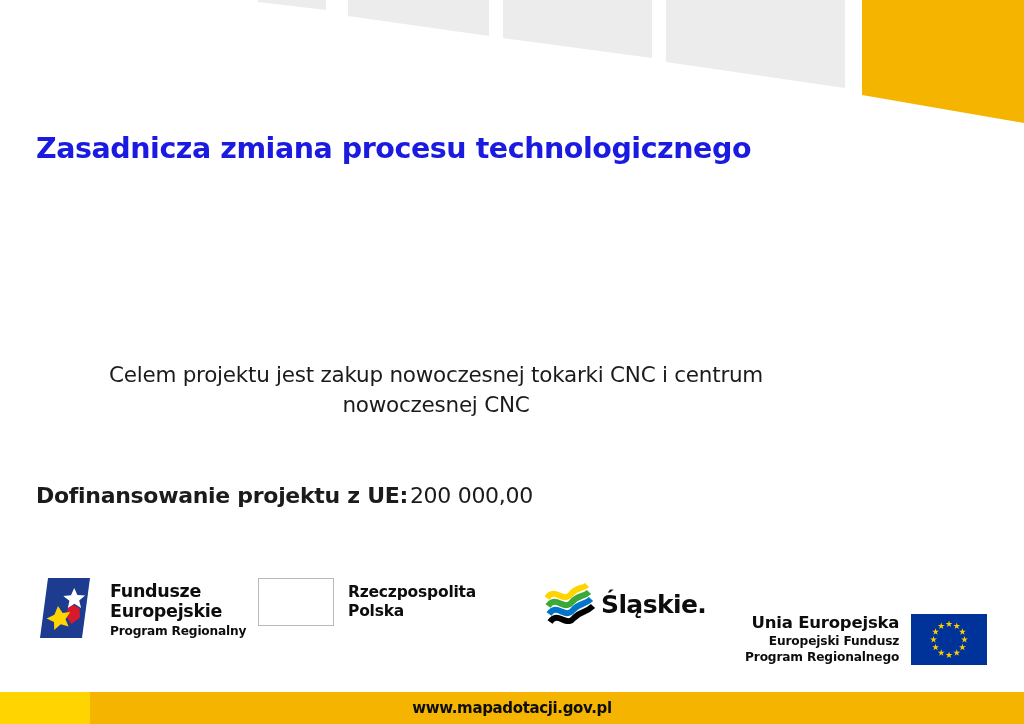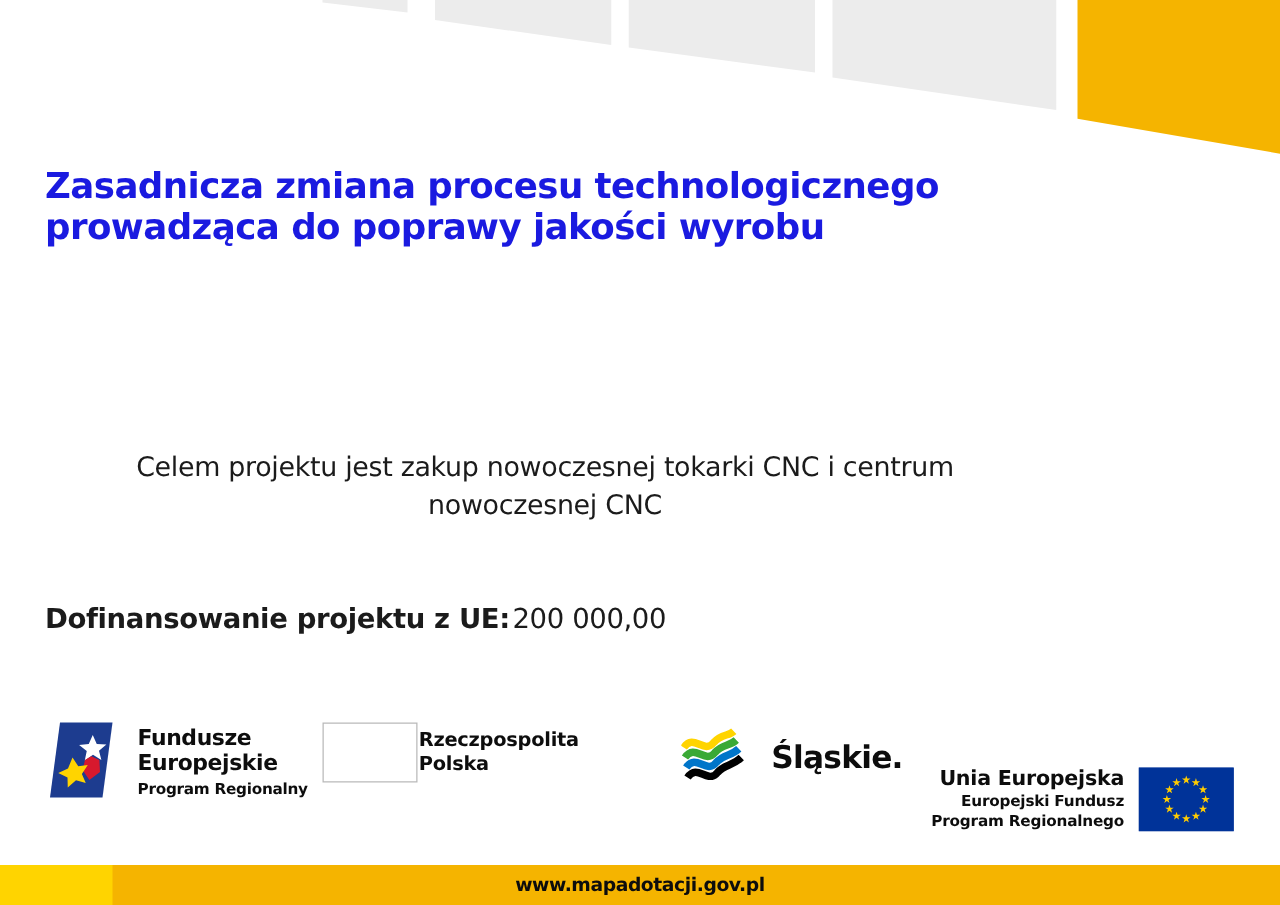--- a/index.html
+++ b/index.html
@@ -122,41 +122,41 @@
     font-family: "DejaVu Sans", "Liberation Sans", sans-serif;
     font-weight: bold;
     font-size: 12.2px;
     line-height: 17px;
     color: #0d0d0d;
     letter-spacing: -0.2px;
     margin-top: 2px;
   }
 
   
-  .rp-text { margin-left: 1px; }
+  .rp-text { margin-left: 14px; }
   .rp-l1, .rp-l2 {
     font-family: "DejaVu Sans", "Liberation Sans", sans-serif;
     font-weight: bold;
     font-size: 15.5px;
     line-height: 19px;
     color: #0d0d0d;
     letter-spacing: -0.2px;
   }
   .flag-pl {
     width: 76px;
     height: 48px;
     border: 1px solid #b9b9b9;
     box-sizing: border-box;
     overflow: hidden;
   }
   .flag-pl-white { height: 50%; background: #ffffff; }
   .flag-pl-red   { height: 50%; background: #bd1f2d; }
 
   
-  .sl-text { margin-left: 16px; }
+  .sl-text { margin-left: 0; }
   .sl-l1 {
     font-family: "DejaVu Sans", "Liberation Sans", sans-serif;
     font-weight: bold;
     font-size: 25px;
     line-height: 28px;
     color: #0d0d0d;
     letter-spacing: -0.6px;
   }
 
   
@@ -234,21 +234,20 @@
     <polygon points="503,-40 652,-40 652,58 503,38" fill="#ececec"></polygon>
 
     <polygon points="666,-40 845,-40 845,88 666,62" fill="#ececec"></polygon>
 
     <polygon points="862,-40 1024,-40 1024,123 862,95" fill="#f5b400"></polygon>
   </svg>
 </div>
 
 <div class="title-block">
   <div class="title-line">Zasadnicza zmiana procesu technologicznego</div>
-  <div class="title-line">prowadząca do poprawy jakości wyrobu</div>
 </div>
 
 <div class="goal-block">
   <div class="goal-line">Celem projektu jest  zakup nowoczesnej tokarki CNC i centrum</div>
   <div class="goal-line">nowoczesnej CNC</div>
 </div>
 
 <div class="funding-block">
   <span class="funding-label">Dofinansowanie projektu z UE:</span><span class="funding-amount">200 000,00</span>
 </div>

